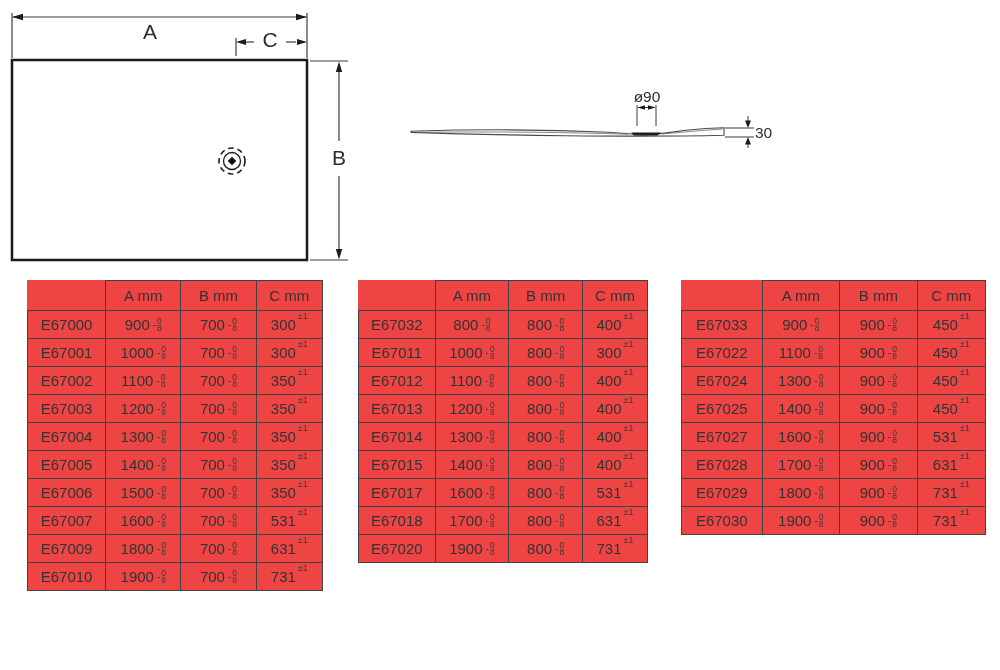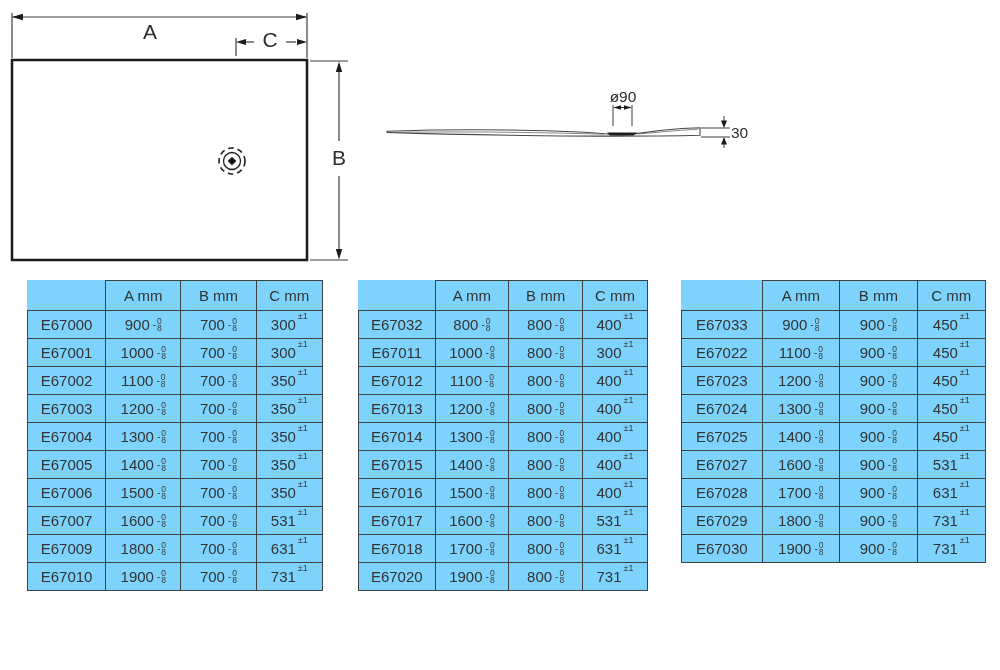--- a/index.html
+++ b/index.html
@@ -2,26 +2,26 @@
 <html><head>
 <meta charset="utf-8">
 <style>
   html,body{margin:0;padding:0;}
   body{
     width:1000px;height:670px;position:relative;background:#ffffff;
     font-family:"Liberation Sans", sans-serif;color:#333;overflow:hidden;
   }
   .diagram{position:absolute;}
   #plan-view{left:0;top:0;width:360px;height:272px;}
-  #side-view{left:380px;top:55px;width:400px;height:110px;}
+  #side-view{left:404px;top:55px;width:400px;height:110px;}
   svg text{fill:#2d2d2d;}
   .dim-label{font-size:21px;}
   .dim-label-small{font-size:15.5px;}
 
-  .spec-table{position:absolute;border-collapse:collapse;table-layout:fixed;background:#7dd3fc;}
+  .spec-table{position:absolute;border-collapse:collapse;table-layout:fixed;background:#ef4444;}
   #table-1{left:27px;top:280px;width:296px;}
   #table-2{left:358px;top:280px;width:290px;}
   #table-3{left:681px;top:280px;width:305px;}
   .spec-table th,.spec-table td{
     border:1.5px solid #414141;
     text-align:center;vertical-align:middle;
     font-size:15px;color:#333;font-weight:normal;
     padding:0 2px;white-space:nowrap;
   }
   .spec-table thead tr{height:30px;}
@@ -431,38 +431,20 @@
         <td><span>800</span><span class="tol">
             <span class="tm">-</span>
             <span class="ts">
               <i>0</i>
               <i>8</i>
             </span>
           </span></td>
         <td><span>400</span><sup class="ctol">±1</sup></td>
       </tr>
       <tr>
-        <td>E67016</td>
-        <td><span>1500</span><span class="tol">
-            <span class="tm">-</span>
-            <span class="ts">
-              <i>0</i>
-              <i>8</i>
-            </span>
-          </span></td>
-        <td><span>800</span><span class="tol">
-            <span class="tm">-</span>
-            <span class="ts">
-              <i>0</i>
-              <i>8</i>
-            </span>
-          </span></td>
-        <td><span>400</span><sup class="ctol">±1</sup></td>
-      </tr>
-      <tr>
         <td>E67017</td>
         <td><span>1600</span><span class="tol">
             <span class="tm">-</span>
             <span class="ts">
               <i>0</i>
               <i>8</i>
             </span>
           </span></td>
         <td><span>800</span><span class="tol">
             <span class="tm">-</span>
@@ -557,38 +539,20 @@
         <td><span>900</span><span class="tol">
             <span class="tm">-</span>
             <span class="ts">
               <i>0</i>
               <i>8</i>
             </span>
           </span></td>
         <td><span>450</span><sup class="ctol">±1</sup></td>
       </tr>
       <tr>
-        <td>E67023</td>
-        <td><span>1200</span><span class="tol">
-            <span class="tm">-</span>
-            <span class="ts">
-              <i>0</i>
-              <i>8</i>
-            </span>
-          </span></td>
-        <td><span>900</span><span class="tol">
-            <span class="tm">-</span>
-            <span class="ts">
-              <i>0</i>
-              <i>8</i>
-            </span>
-          </span></td>
-        <td><span>450</span><sup class="ctol">±1</sup></td>
-      </tr>
-      <tr>
         <td>E67024</td>
         <td><span>1300</span><span class="tol">
             <span class="tm">-</span>
             <span class="ts">
               <i>0</i>
               <i>8</i>
             </span>
           </span></td>
         <td><span>900</span><span class="tol">
             <span class="tm">-</span>

